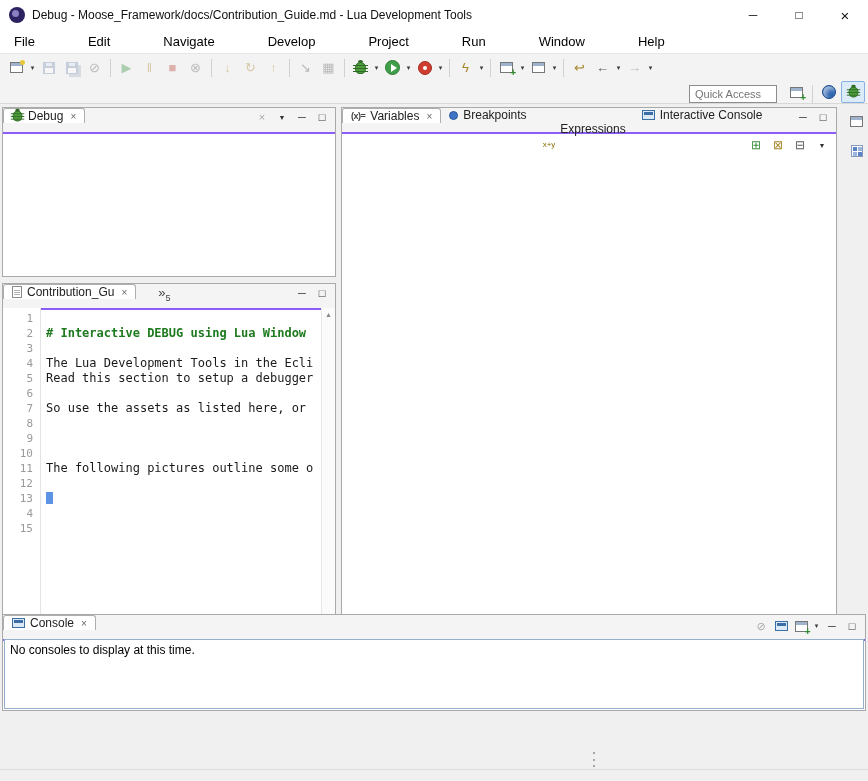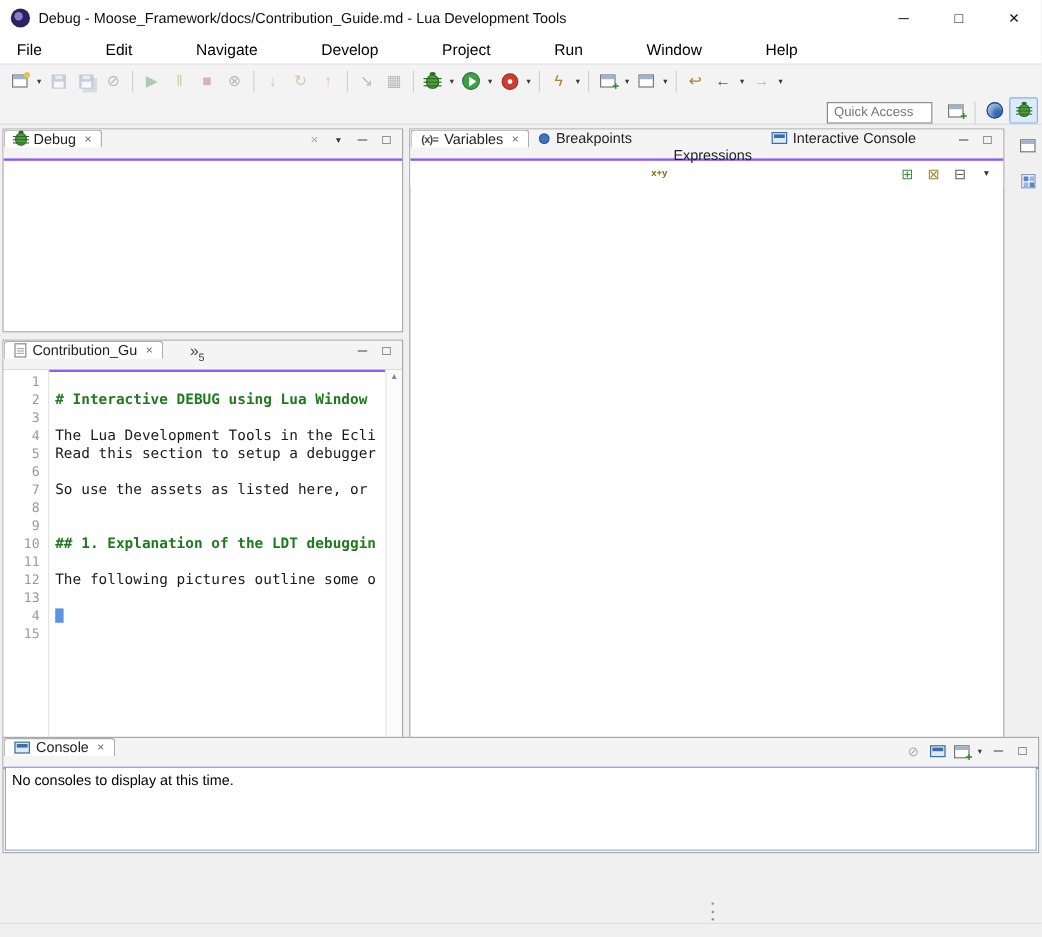--- a/index.html
+++ b/index.html
@@ -45,21 +45,21 @@
   .ic-runcircle{width:15px;height:15px;border-radius:50%;background:#3f9e49;border:1px solid #2e7a35;position:relative;box-sizing:border-box;}
   .ic-runcircle::after{content:"";position:absolute;left:5px;top:3px;border-left:6px solid #fff;border-top:4px solid transparent;border-bottom:4px solid transparent;}
   .ic-redcircle{width:14px;height:14px;border-radius:50%;background:#cf3d30;border:1px solid #a32d22;position:relative;box-sizing:border-box;}
   .ic-redcircle::after{content:"";position:absolute;left:4px;top:4px;width:4px;height:4px;background:#fff;border-radius:50%;}
   .ic-ball-blue{width:14px;height:14px;border-radius:50%;background:#2f66b0;border:1px solid #1d4a8a;box-shadow:inset 3px 3px 4px rgba(255,255,255,.55);box-sizing:border-box;}
   .ic-monitor{width:13px;height:10px;border:1px solid #3a6ea5;background:#dce9f7;position:relative;box-sizing:border-box;}
   .ic-monitor::after{content:"";position:absolute;left:1px;top:1px;right:1px;height:3px;background:#3a6ea5;}
   .ic-doc{width:10px;height:12px;border:1px solid #8a8a8a;background:#fff;position:relative;box-sizing:border-box;}
   .ic-doc::before{content:"";position:absolute;left:1px;top:3px;right:1px;height:1px;background:#b0b0b0;box-shadow:0 2px 0 #b0b0b0,0 4px 0 #b0b0b0;}
   .ic-dot-blue{width:9px;height:9px;border-radius:50%;background:#3f74c4;border:1px solid #2a569c;box-sizing:border-box;}
-  .ic-xy{font-size:8px;color:#8a6d00;font-weight:bold;margin-top:32px;}
+  .ic-xy{font-size:8px;color:#8a6d00;font-weight:normal;margin-top:32px;}
   .ic-varsig{font-size:9px;color:#444;font-weight:bold;letter-spacing:-.5px;}
   .ic-grid{width:12px;height:12px;position:relative;background:#fff;border:1px solid #8899bb;box-sizing:border-box;}
   .ic-grid::before{content:"";position:absolute;left:1px;top:1px;width:4px;height:4px;background:#5b82c4;box-shadow:5px 0 0 #9ab6df,0 5px 0 #9ab6df,5px 5px 0 #5b82c4;}
   .qa-box{width:88px;height:18px;border:1px solid #8c8c8c;background:#fff;font-size:11px;color:#757575;display:flex;align-items:center;padding-left:5px;box-sizing:border-box;margin-right:8px;}
   .persp-btn{width:24px;height:22px;display:flex;align-items:center;justify-content:center;box-sizing:border-box;}
   .persp-btn.active{background:#dcebfa;border:1px solid #86b1e0;border-radius:2px;}
   
   .panel{position:absolute;background:#fff;border:1px solid #a9a9a9;box-sizing:border-box;}
   #debug-panel{left:2px;top:107px;width:334px;height:170px;}
   #editor-panel{left:2px;top:283px;width:334px;height:357px;}
@@ -327,21 +327,20 @@
     <div class="code">
       <div class="cline"></div>
       <div class="cline md-h"># Interactive DEBUG using Lua Window</div>
       <div class="cline"></div>
       <div class="cline">The Lua Development Tools in the Ecli</div>
       <div class="cline">Read this section to setup a debugger</div>
       <div class="cline"></div>
       <div class="cline">So use the assets as listed here, or </div>
       <div class="cline"></div>
       <div class="cline"></div>
-      <div class="cline md-h">## 1. Explanation of the LDT debuggin</div>
       <div class="cline"></div>
       <div class="cline">The following pictures outline some o</div>
       <div class="cline"></div>
       <div class="cline"><span class="caret-block"></span></div>
     </div>
     <div class="vscroll">
       <span>▲</span>
       <span>▼</span>
     </div>
     <div class="hscroll">

